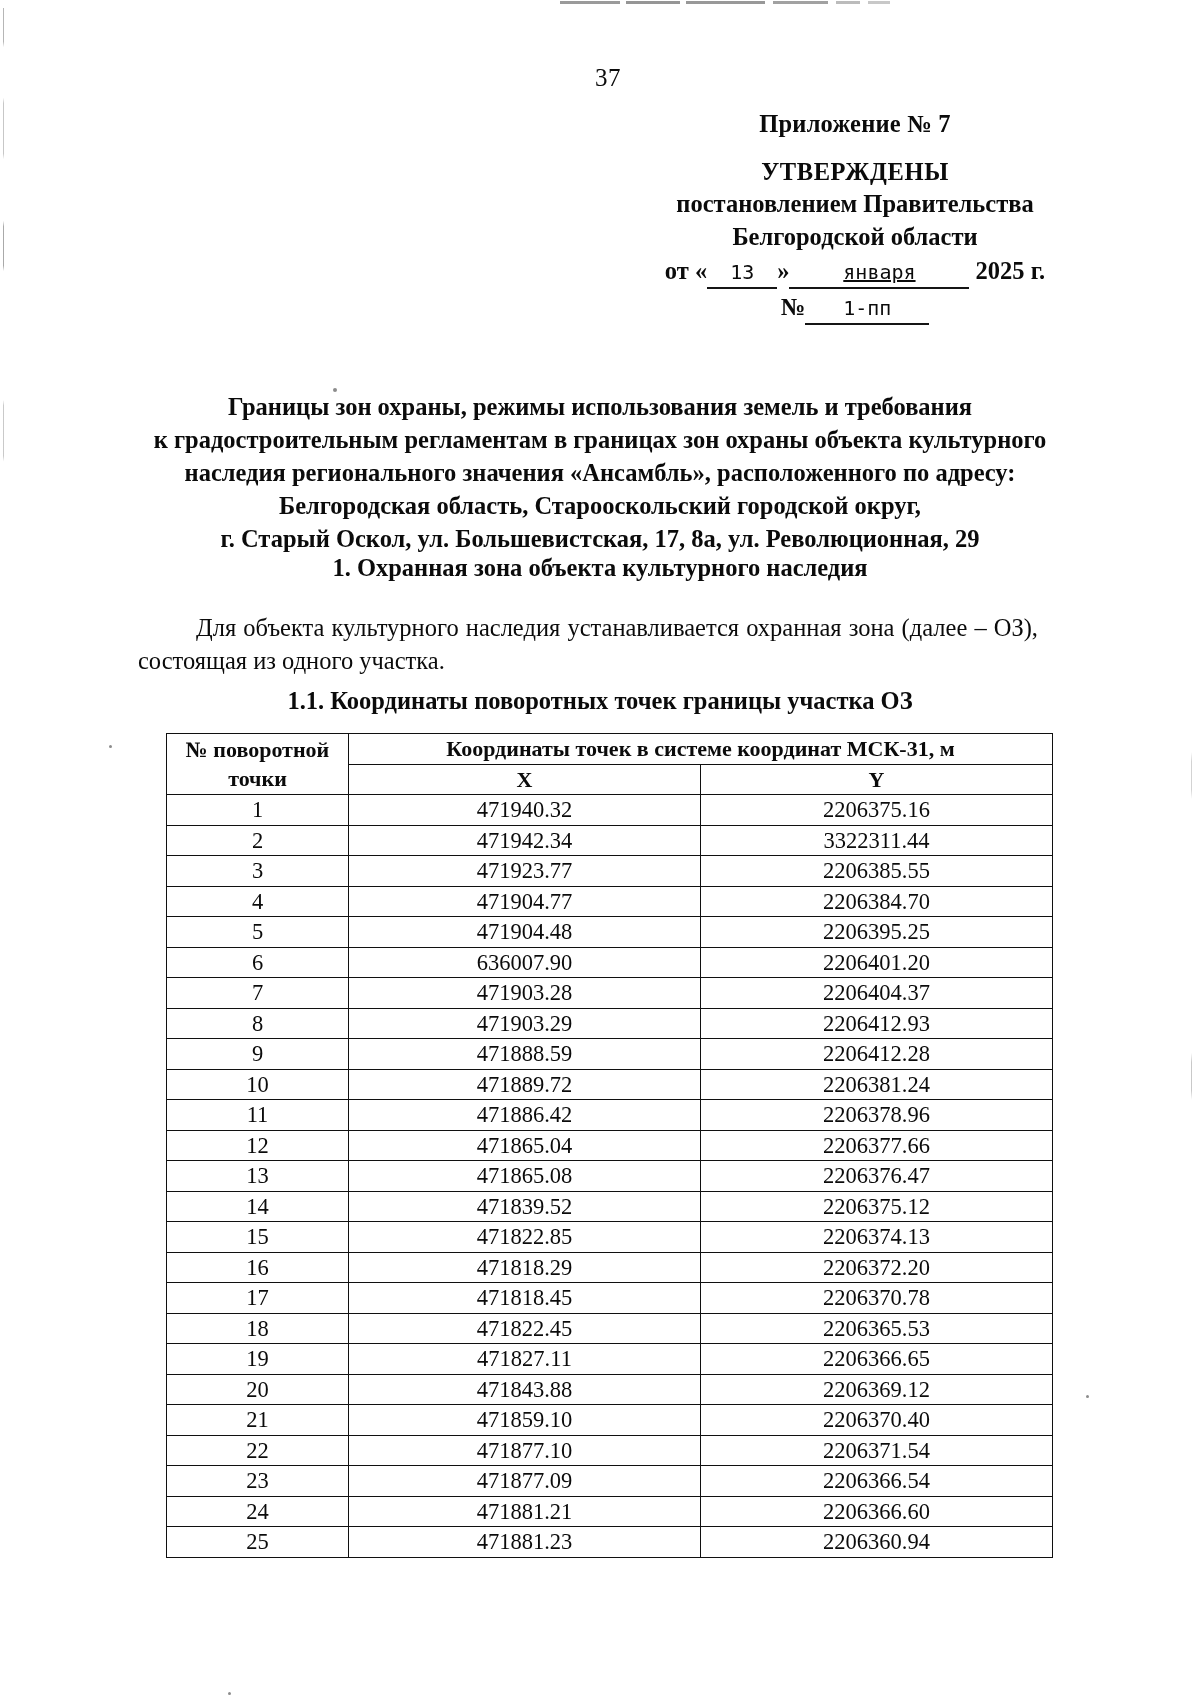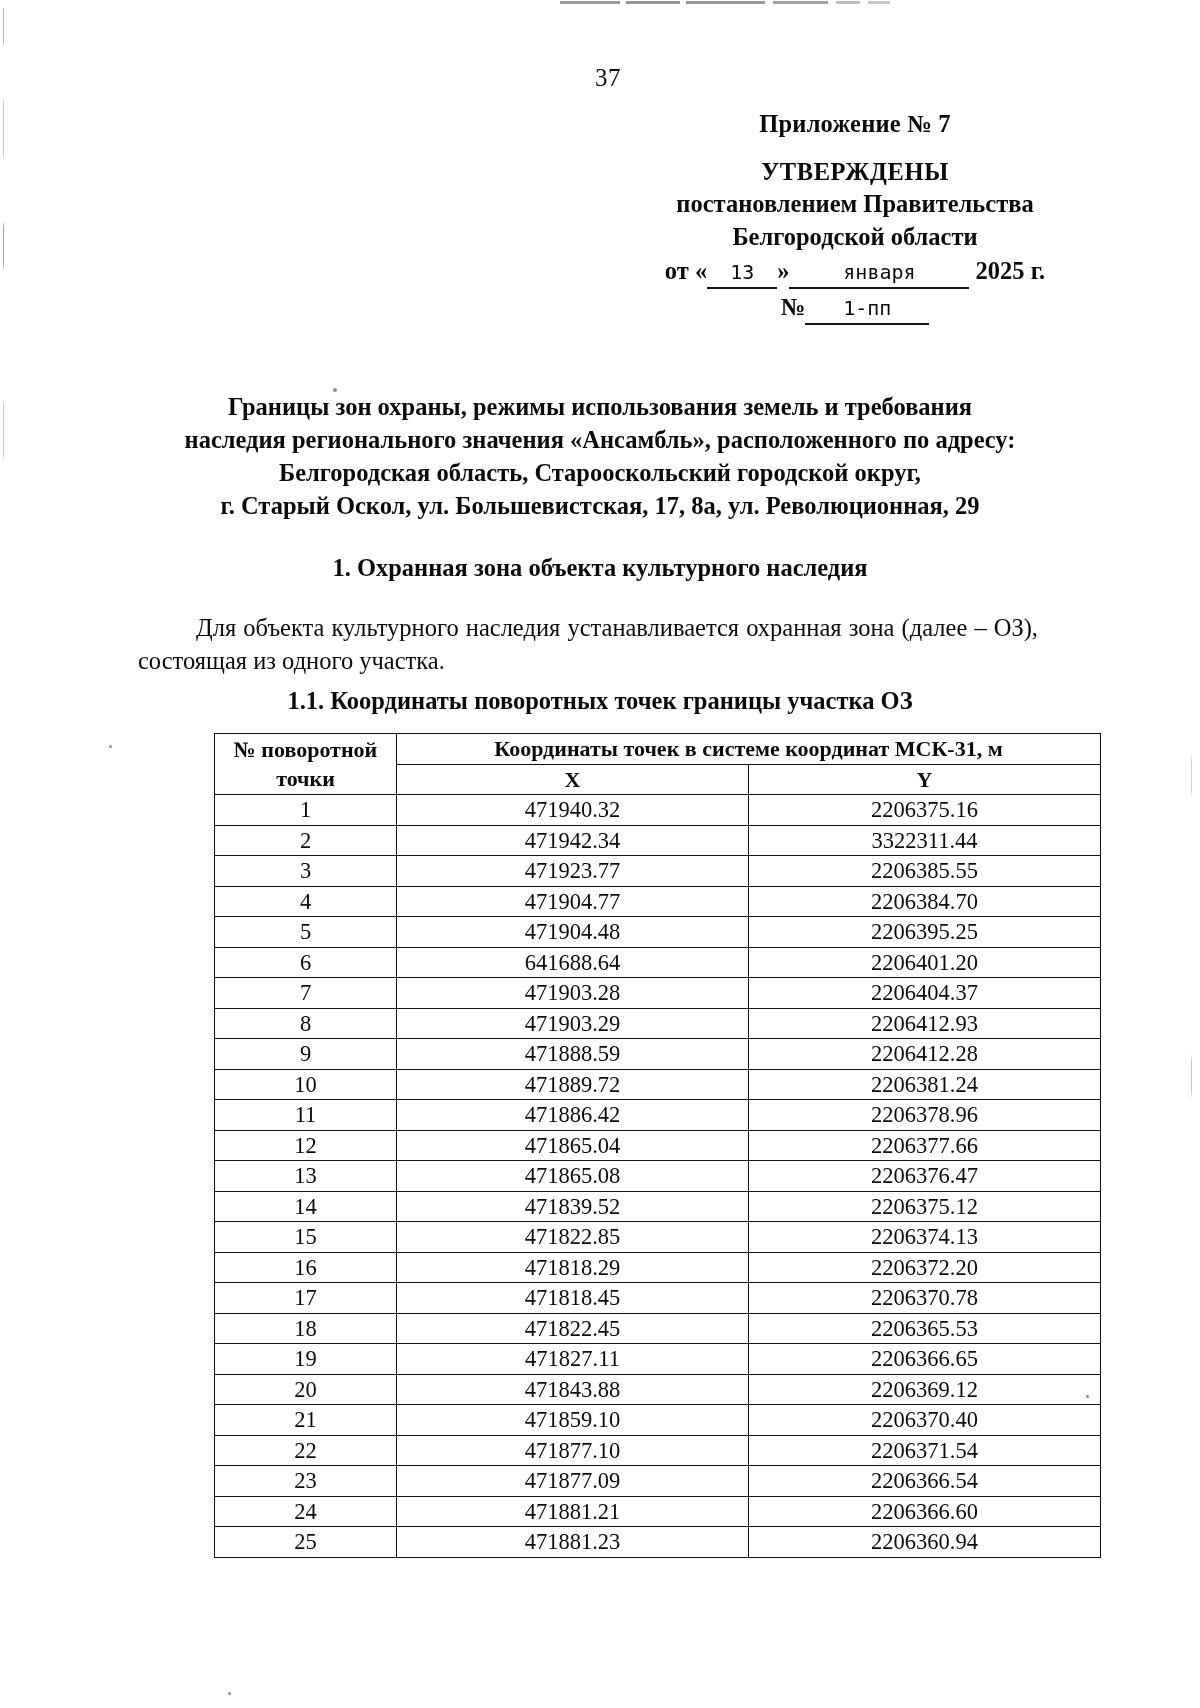--- a/index.html
+++ b/index.html
@@ -107,21 +107,21 @@
     letter-spacing: 0px;
   }
   .fill {
     display: inline-block;
     border-bottom: 2px solid #151515;
     text-align: center;
     vertical-align: baseline;
     padding: 0 2px 1px 2px;
   }
   .fill-day   { min-width: 66px; }
-  .fill-month { min-width: 176px; }
+  .fill-month { min-width: 176px; text-decoration: underline; }
   .fill-num   { min-width: 120px; }
 
   
   .doc-title {
     position: absolute;
     left: 100px;
     top: 390px;
     width: 1000px;
     text-align: center;
     font-weight: bold;
@@ -159,21 +159,20 @@
     position: absolute;
     left: 166px;
     top: 733px;
     width: 886px;
   }
   table.coord {
     border-collapse: collapse;
     width: 886px;
     font-size: 22.5px;
     table-layout: fixed;
-    margin-left: 48px;
   }
   table.coord th,
   table.coord td {
     border: 1.6px solid #101010;
     text-align: center;
     padding: 0;
     height: 29.5px;
     line-height: 29.5px;
     font-weight: normal;
   }
@@ -217,20 +216,21 @@
       <span>от «</span><span class="fill fill-day typed">13</span><span>»</span><span class="fill fill-month typed">января</span>
       <span>2025 г.</span>
     </div>
     <div class="date-row">
       <span>№</span><span class="fill fill-num typed">1-пп</span>
     </div>
   </div>
 
   <div class="doc-title">
     <div>Границы зон охраны, режимы использования земель  и требования</div>
+    <div>к градостроительным регламентам в границах зон охраны объекта культурного</div>
     <div>наследия регионального значения «Ансамбль», расположенного по адресу:</div>
     <div>Белгородская область, Старооскольский городской округ,</div>
     <div>г. Старый Оскол, ул. Большевистская, 17, 8а, ул. Революционная, 29</div>
   </div>
 
   <div class="section-heading" id="sec1">1. Охранная зона объекта культурного наследия</div>
 
   <div class="body-par">Для объекта культурного наследия устанавливается охранная зона (далее – ОЗ), состоящая из одного участка.</div>
 
   <div class="section-heading" id="sec11">1.1. Координаты поворотных точек границы участка ОЗ</div>
@@ -273,21 +273,21 @@
             <td>471904.77</td>
             <td>2206384.70</td>
           </tr>
           <tr>
             <td>5</td>
             <td>471904.48</td>
             <td>2206395.25</td>
           </tr>
           <tr>
             <td>6</td>
-            <td>641688.64</td>
+            <td>636007.90</td>
             <td>2206401.20</td>
           </tr>
           <tr>
             <td>7</td>
             <td>471903.28</td>
             <td>2206404.37</td>
           </tr>
           <tr>
             <td>8</td>
             <td>471903.29</td>

